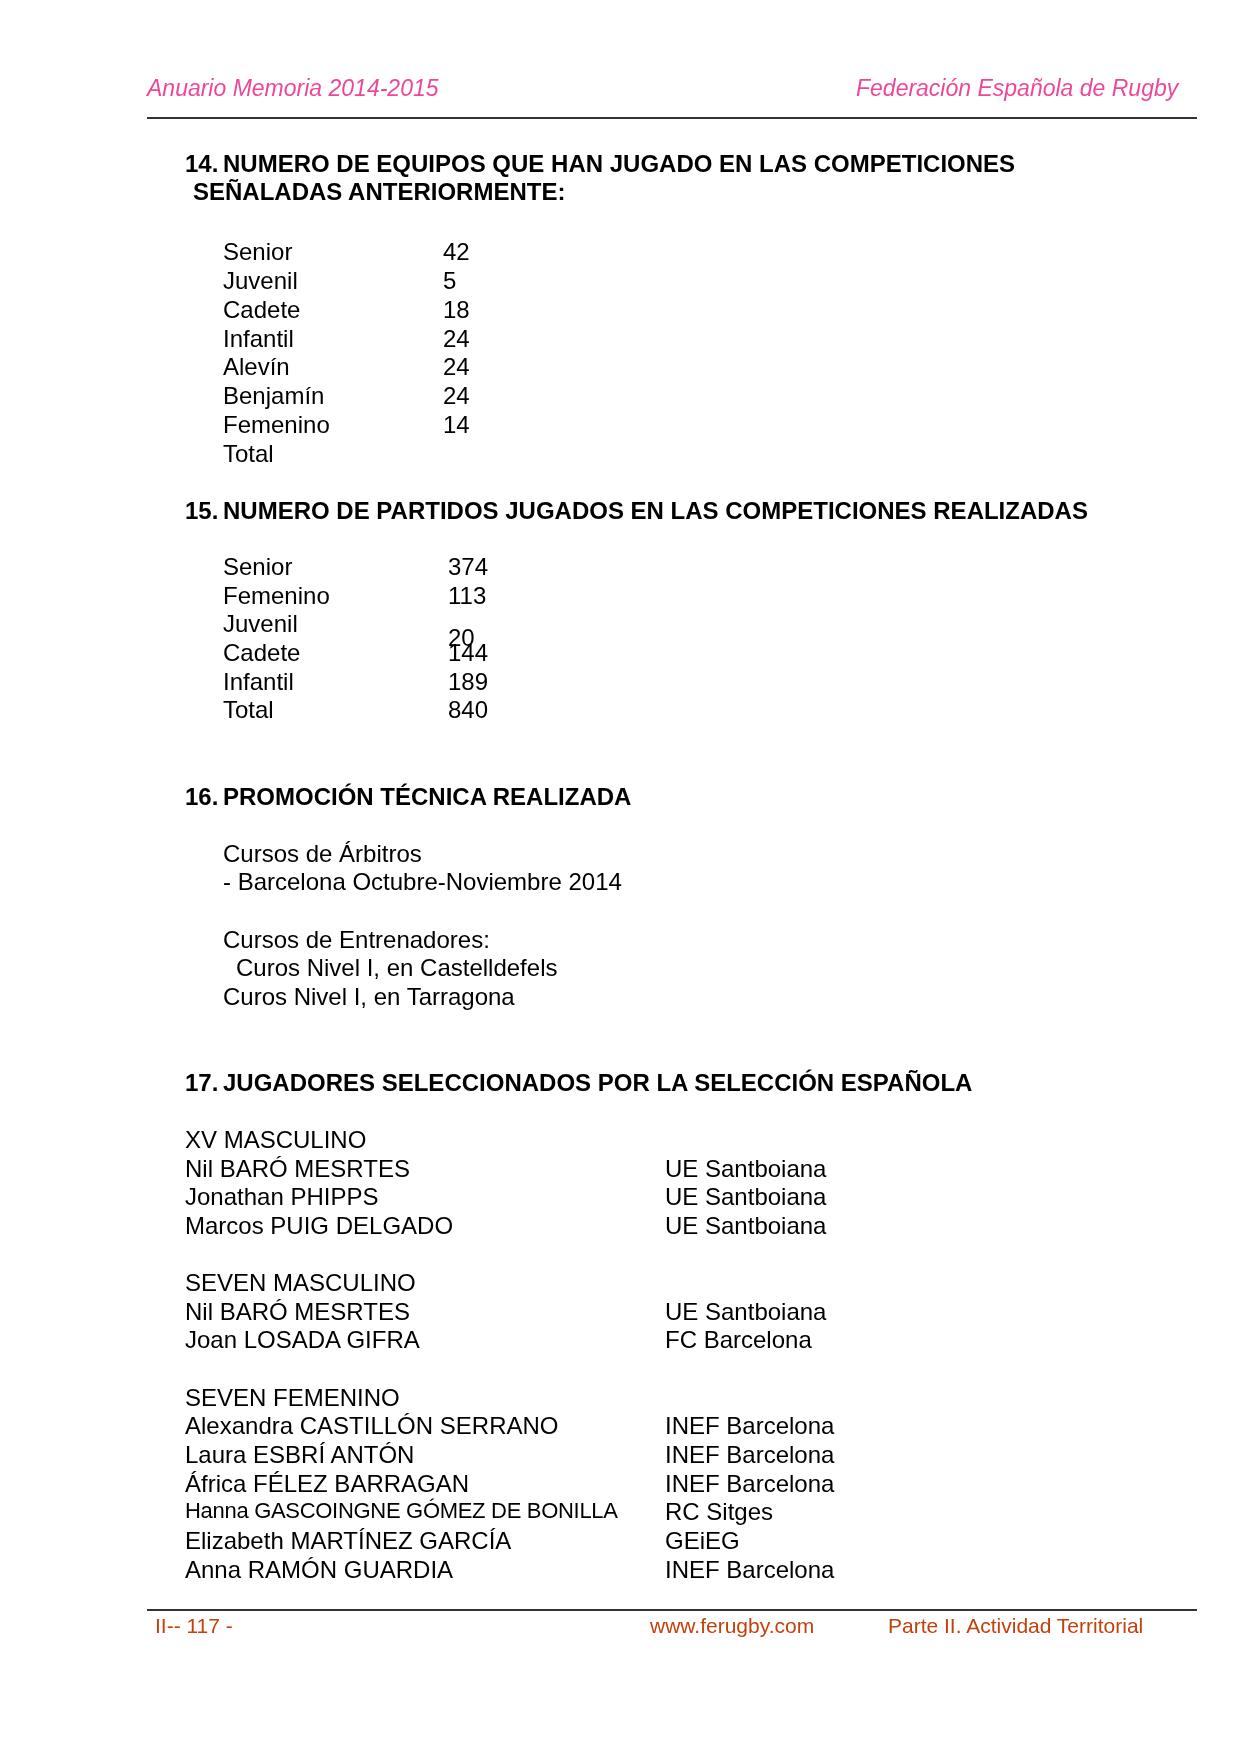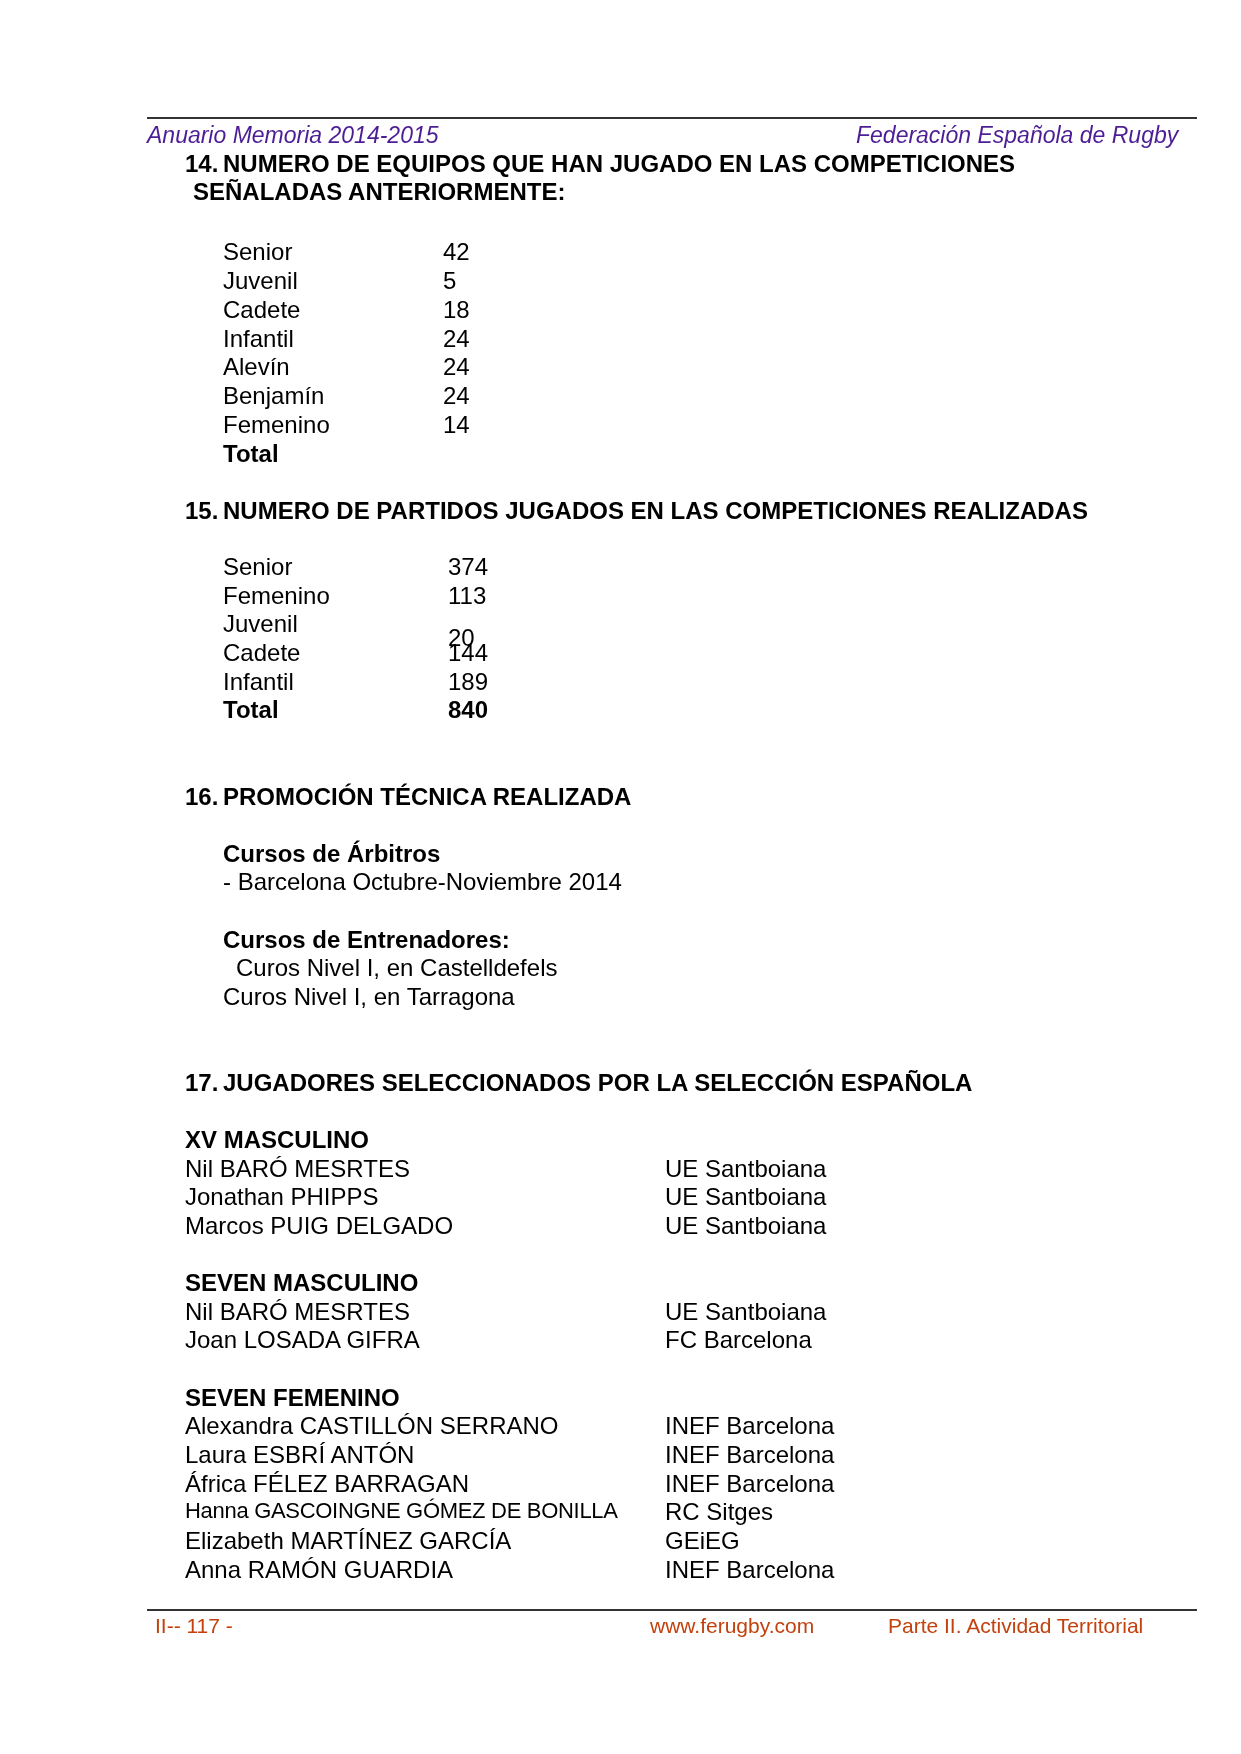--- a/index.html
+++ b/index.html
@@ -1,24 +1,24 @@
 <!DOCTYPE html>
 <html><head>
 <meta charset="utf-8">
 <style>
   html, body { margin: 0; padding: 0; background: #ffffff; }
   body { width: 1241px; height: 1754px; position: relative; overflow: hidden;
          font-family: "Liberation Sans", sans-serif; color: #000; }
   .abs { position: absolute; white-space: nowrap; }
-  .hdr { font-style: italic; font-size: 23px; top: 75px; color: #4c1d95; margin-top: 47px; }
+  .hdr { font-style: italic; font-size: 23px; top: 75px; color: #ec4899; }
   .rule { position: absolute; left: 147px; width: 1050px; height: 2px; background: #333; }
   .h { font-weight: bold; font-size: 24px; left: 185px; }
   .h .num { display: inline-block; width: 38px; }
   .row { font-size: 24px; }
-  .b { font-weight: bold; }
+  .b { font-weight: normal; }
   .ftr { font-size: 21px; top: 1614px; color: #c2410c; }
 </style>
 </head>
 <body>
 
 <div class="abs hdr" style="left:147px;">Anuario Memoria 2014-2015</div>
 <div class="abs hdr" style="left:856px;">Federación Española de Rugby</div>
 <div class="rule" style="top:117px;"></div>
 
 <div class="abs h" style="top:150px;">

